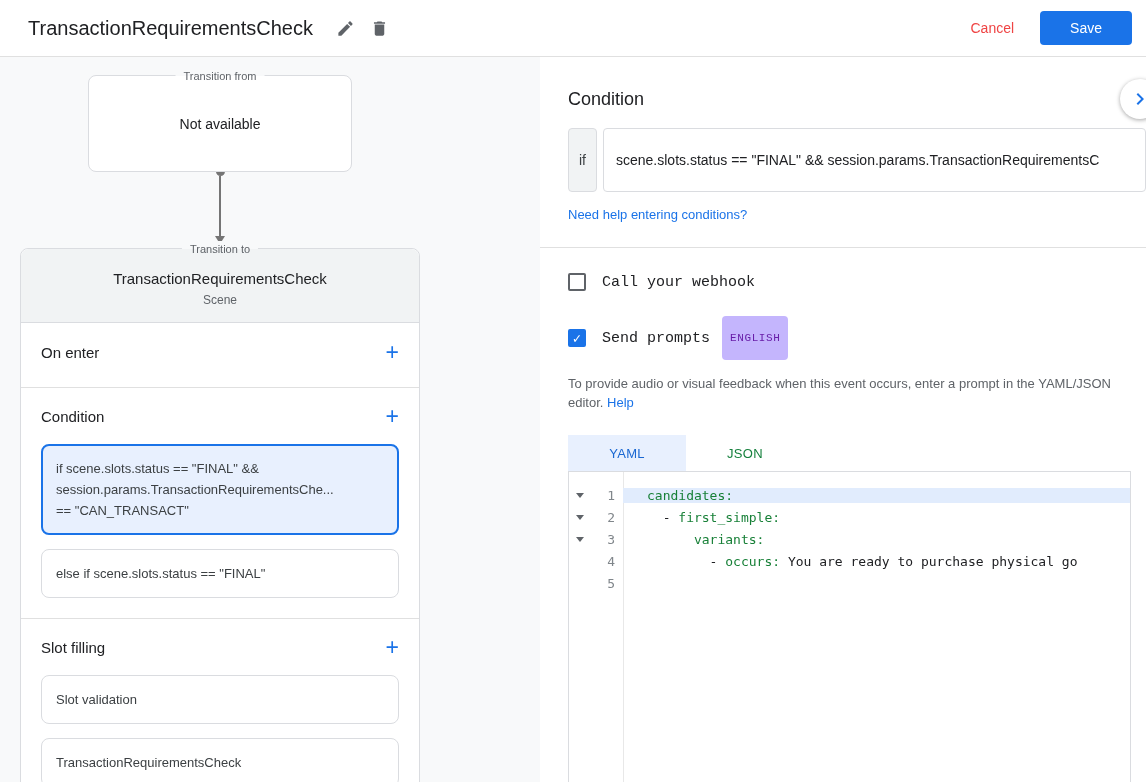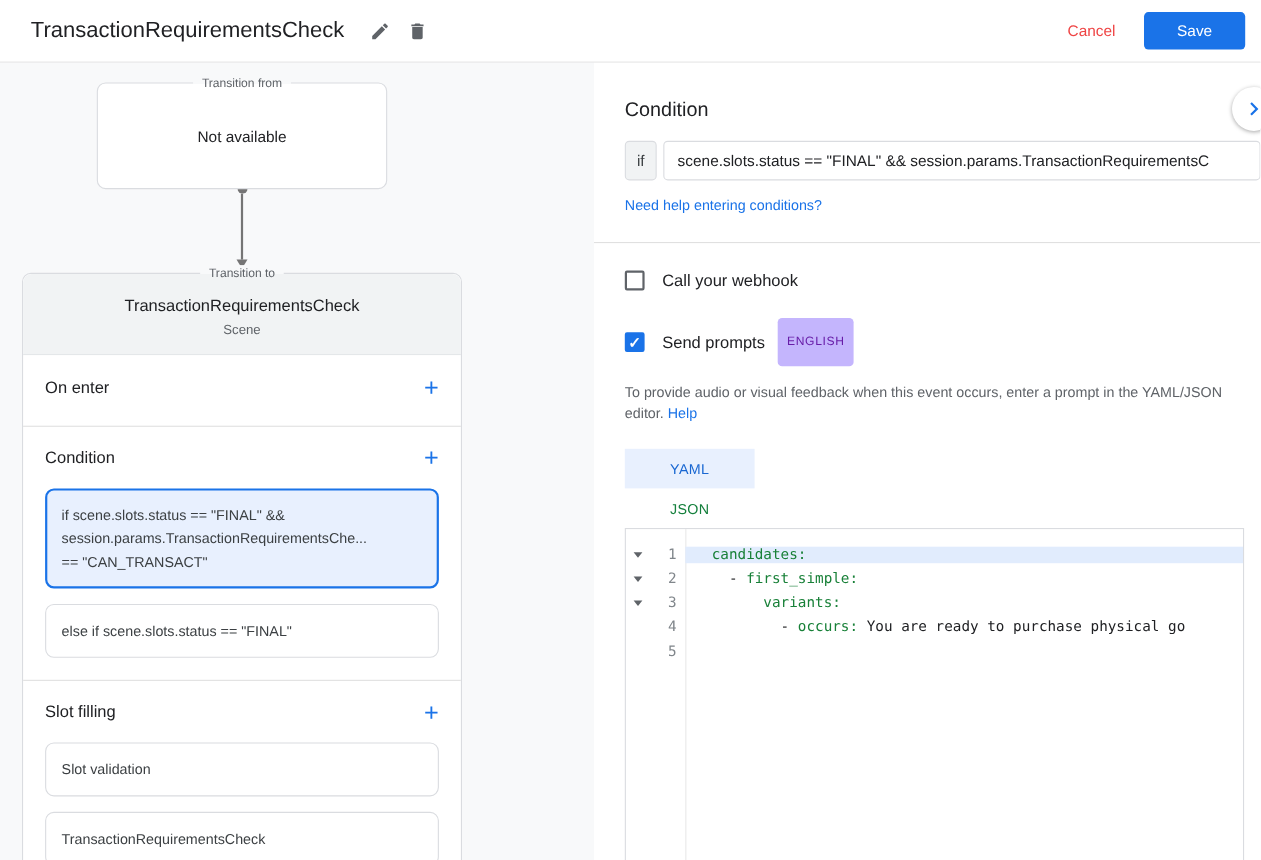--- a/index.html
+++ b/index.html
@@ -58,38 +58,38 @@
   .cond-box.selected { background:#e8f0fe; border:2px solid #1a73e8; padding:12px 13px; }
 
   
   .detail-pane { flex:1; position:relative; background:#fff; padding:32px 0 0 28px; overflow:hidden; }
   .collapse-btn { position:absolute; top:22px; right:-14px; width:40px; height:40px; border-radius:50%;
                   background:#fff; border:none; box-shadow:0 1px 4px rgba(0,0,0,.35); display:flex;
                   align-items:center; justify-content:center; cursor:pointer; }
   .collapse-btn svg { fill:#1a73e8; }
   .h2 { font-size:18px; font-weight:400; color:#202124; }
   .cond-row { display:flex; align-items:stretch; margin-top:18px; }
-  .if-chip { background:#f1f3f4; border:1px solid #dadce0; border-radius:4px; padding:9px 10px;
+  .if-chip { background:#f1f3f4; border:1px solid #dadce0; border-radius:4px; padding:23px 10px;
              font-size:14px; color:#3c4043; margin-right:6px; }
   .cond-input { flex:1; min-width:0; border:1px solid #dadce0; border-radius:4px; padding:8px 12px;
                 font-size:14px; color:#202124; outline:none; font-family:inherit; white-space:nowrap;
                 overflow:hidden; text-overflow:clip; }
   .link { display:inline-block; margin-top:15px; color:#1a73e8; font-size:13px; text-decoration:none; cursor:pointer; }
   .divider { border:none; border-top:1px solid #e0e0e0; margin:24px 0 0 -28px; }
   .when-heading { margin-top:27px; }
-  .check-row { display:flex; align-items:center; margin-top:25px; cursor:pointer; }
+  .check-row { display:flex; align-items:center; margin-top:25px; cursor:pointer;font-family:Liberation Mono, monospace; }
   .checkbox { width:18px; height:18px; border:2px solid #5f6368; border-radius:2px; flex-shrink:0;
               display:inline-flex; align-items:center; justify-content:center; font-size:14px; }
   .checkbox.checked { background:#1a73e8; border-color:#1a73e8; color:#fff; font-weight:bold; }
   .check-label { margin-left:16px; font-size:15px; font-weight:500; color:#202124; }
   .badge { margin-left:12px; background:#c4b5fd; color:#681da8; font-size:11px; font-weight:500;
            letter-spacing:.6px; padding:16px 8px; border-radius:4px; }
   .hint { margin-top:14px; font-size:13px; color:#5f6368; line-height:19px; max-width:578px; }
   .hint a { color:#1a73e8; text-decoration:none; cursor:pointer; }
-  .tabs { display:flex; margin-top:23px;flex-direction:column; }
+  .tabs { display:flex; margin-top:23px; }
   .tab { width:118px; height:36px; display:flex; align-items:center; justify-content:center;
          font-size:13px; font-weight:500; letter-spacing:.3px; color:#15803d; cursor:pointer; }
   .tab.active { background:#e8f0fe; color:#1967d2; }
 
   .editor { position:relative; border:1px solid #dadce0; width:563px; height:320px; padding-top:12px;
             font-family:"DejaVu Sans Mono",monospace; font-size:13px; overflow:hidden; background:#fff; }
   .editor::before { content:""; position:absolute; left:54px; top:0; bottom:0; width:1px; background:#e8e8e8; }
   .ed-row { display:flex; height:22px; align-items:center; }
   .ed-fold { width:22px; display:flex; justify-content:center; align-items:center; }
   .fold-arrow { width:0; height:0; border-left:4px solid transparent; border-right:4px solid transparent;

